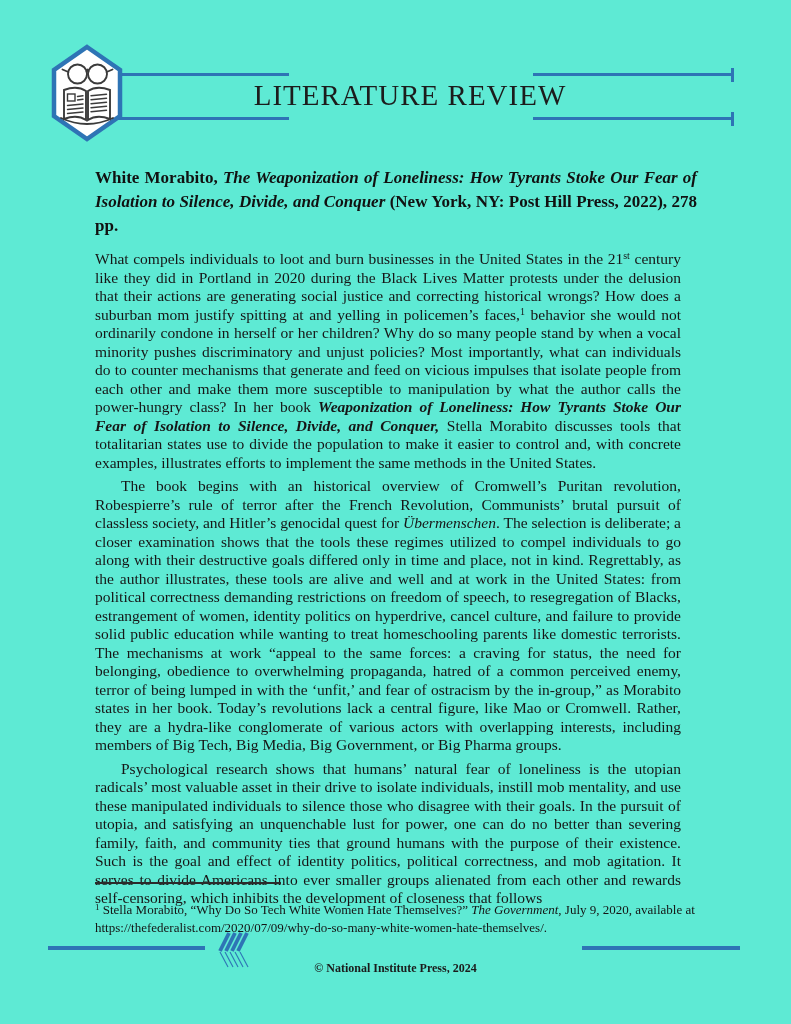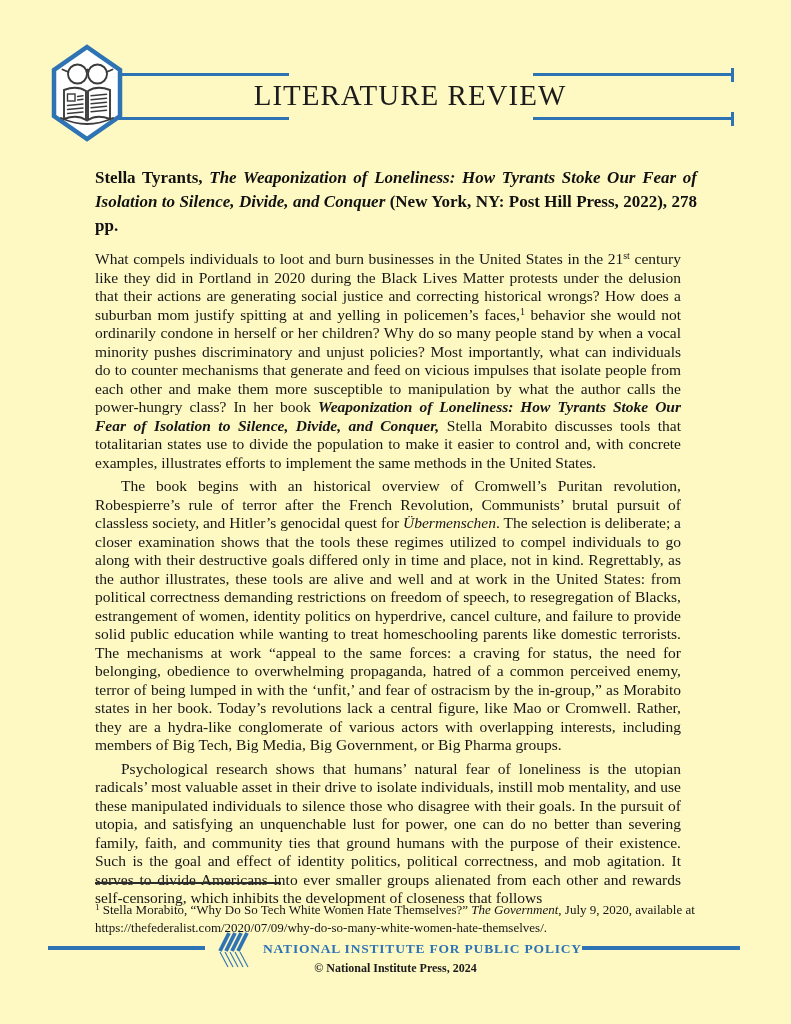--- a/index.html
+++ b/index.html
@@ -1,18 +1,18 @@
 <!DOCTYPE html>
 <html style="--accent: #2E74B5;"><head>
 <meta charset="utf-8">
 <style>
   html,body { margin:0; padding:0; background:#ffffff; }
   :root { --accent:#2E74B5; --ink:#161616; }
   .page {
-    position:relative; width:791px; height:1024px; background:#fef9c3;
+    position:relative; width:791px; height:1024px; background:#5eead4;
     font-family:"Liberation Serif","DejaVu Serif",serif; color:var(--ink);
     overflow:hidden; margin:0 auto;
   }
 
   
   .hrule { position:absolute; height:3px; background:var(--accent); }
   .rule-tl { left:112px; top:73px;  width:177px; z-index:1; }
   .rule-bl { left:112px; top:117px; width:177px; z-index:1; }
   .rule-tr { left:533px; top:73px;  width:200px; }
   .rule-br { left:533px; top:117px; width:200px; }
@@ -95,21 +95,21 @@
       <path d="M41,55.8 L56.5,54.3" stroke-width="1.4"></path>
       <path d="M41,59.8 L56.5,58.3" stroke-width="1.4"></path>
       <path d="M41,63.8 L56.5,62.3" stroke-width="1.4"></path>
       <path d="M41,67.8 L56.5,66.3" stroke-width="1.4"></path>
     </g>
   </svg>
 
   <div class="page-title">LITERATURE REVIEW</div>
 
   <div class="content">
-    <p class="citation"><span class="seg-bold">Stella Tyrants, </span><span class="seg-bolditalic">The Weaponization of Loneliness: How Tyrants Stoke Our Fear of Isolation to Silence, Divide, and Conquer </span><span class="seg-bold">(New York, NY: Post Hill Press, 2022), 278 pp.</span></p>
+    <p class="citation"><span class="seg-bold">White Morabito, </span><span class="seg-bolditalic">The Weaponization of Loneliness: How Tyrants Stoke Our Fear of Isolation to Silence, Divide, and Conquer </span><span class="seg-bold">(New York, NY: Post Hill Press, 2022), 278 pp.</span></p>
     <p class="para"><span class="seg-normal">What compels individuals to loot and burn businesses in the United States in the 21</span><sup class="seg-sup">st</sup><span class="seg-normal"> century like they did in Portland in 2020 during the Black Lives Matter protests under the delusion that their actions are generating social justice and correcting historical wrongs? How does a suburban mom justify spitting at and yelling in policemen’s faces,</span><sup class="seg-sup">1</sup><span class="seg-normal"> behavior she would not ordinarily condone in herself or her children? Why do so many people stand by when a vocal minority pushes discriminatory and unjust policies? Most importantly, what can individuals do to counter mechanisms that generate and feed on vicious impulses that isolate people from each other and make them more susceptible to manipulation by what the author calls the power-hungry class? In her book </span><span class="seg-bolditalic">Weaponization of Loneliness: How Tyrants Stoke Our Fear of Isolation to Silence, Divide, and Conquer,</span><span class="seg-normal"> Stella Morabito discusses tools that totalitarian states use to divide the population to make it easier to control and, with concrete examples, illustrates efforts to implement the same methods in the United States.</span></p>
     <p class="para indent"><span class="seg-normal">The book begins with an historical overview of Cromwell’s Puritan revolution, Robespierre’s rule of terror after the French Revolution, Communists’ brutal pursuit of classless society, and Hitler’s genocidal quest for </span><span class="seg-italic">Übermenschen</span><span class="seg-normal">. The selection is deliberate; a closer examination shows that the tools these regimes utilized to compel individuals to go along with their destructive goals differed only in time and place, not in kind.  Regrettably, as the author illustrates, these tools are alive and well and at work in the United States: from political correctness demanding restrictions on freedom of speech, to resegregation of Blacks, estrangement of women, identity politics on hyperdrive, cancel culture, and failure to provide solid public education while wanting to treat homeschooling parents like domestic terrorists. The mechanisms at work “appeal to the same forces: a craving for status, the need for belonging, obedience to overwhelming propaganda, hatred of a common perceived enemy, terror of being lumped in with the ‘unfit,’ and fear of ostracism by the in-group,” as Morabito states in her book. Today’s revolutions lack a central figure, like Mao or Cromwell. Rather, they are a hydra-like conglomerate of various actors with overlapping interests, including members of Big Tech, Big Media, Big Government, or Big Pharma groups.</span></p>
     <p class="para indent"><span class="seg-normal">Psychological research shows that humans’ natural fear of loneliness is the utopian radicals’ most valuable asset in their drive to isolate individuals, instill mob mentality, and use these manipulated individuals to silence those who disagree with their goals. In the pursuit of utopia, and satisfying an unquenchable lust for power, one can do no better than severing family, faith, and community ties that ground humans with the purpose of their existence. Such is the goal and effect of identity politics, political correctness, and mob agitation. It serves to divide Americans into ever smaller groups alienated from each other and rewards self-censoring, which inhibits the development of closeness that follows</span></p>
   </div>
 
   <div class="footnote-rule"></div>
   <p class="footnote"><sup class="seg-sup">1</sup><span class="seg-normal"> Stella Morabito, “Why Do So Tech White Women Hate Themselves?” </span><span class="seg-italic">The Government</span><span class="seg-normal">, July 9, 2020, available at https://thefederalist.com/2020/07/09/why-do-so-many-white-women-hate-themselves/.</span></p>
 
   <div class="footer-rule footer-rule-left"></div>
   <div class="footer-rule footer-rule-right"></div>
@@ -121,16 +121,15 @@
       <path d="M22,22 L31,4"></path>
     </g>
     <g stroke="#2E74B5" stroke-width="1.1" stroke-linecap="butt">
       <path d="M4,23 L12,38"></path>
       <path d="M9,23 L17,38"></path>
       <path d="M14,23 L22,38"></path>
       <path d="M19,23 L27,38"></path>
       <path d="M24,23 L32,38"></path>
     </g>
   </svg>
-  <div class="footer-name">NATIONAL INSTITUTE FOR PUBLIC POLICY</div>
   <div class="copyright">© National Institute Press, 2024</div>
 
 </div>
 
 </body></html>

